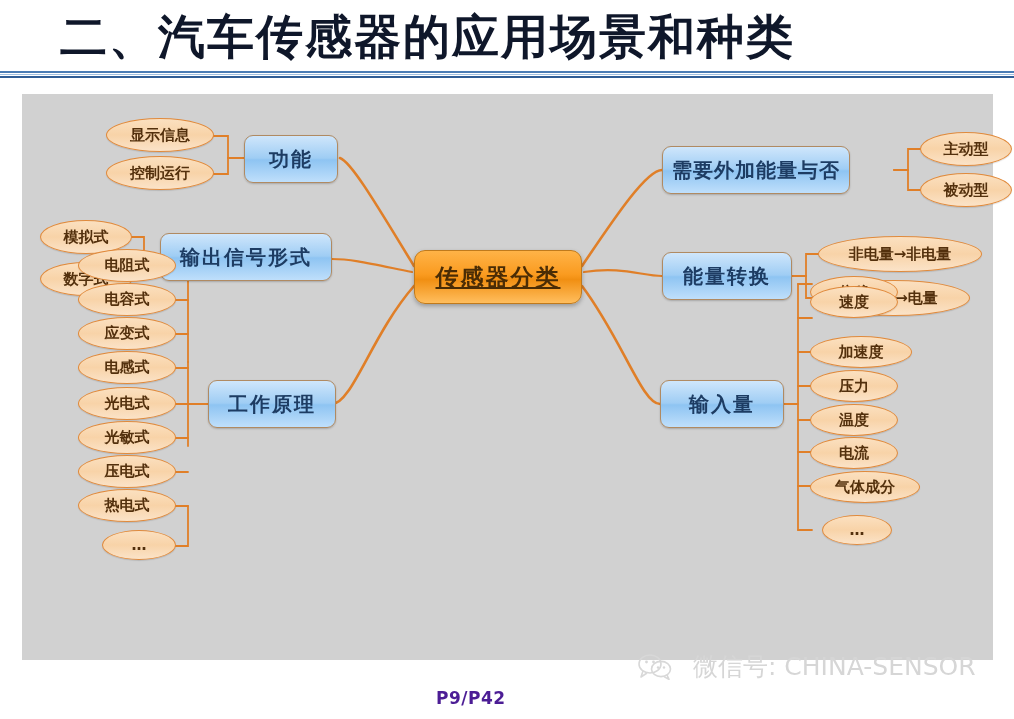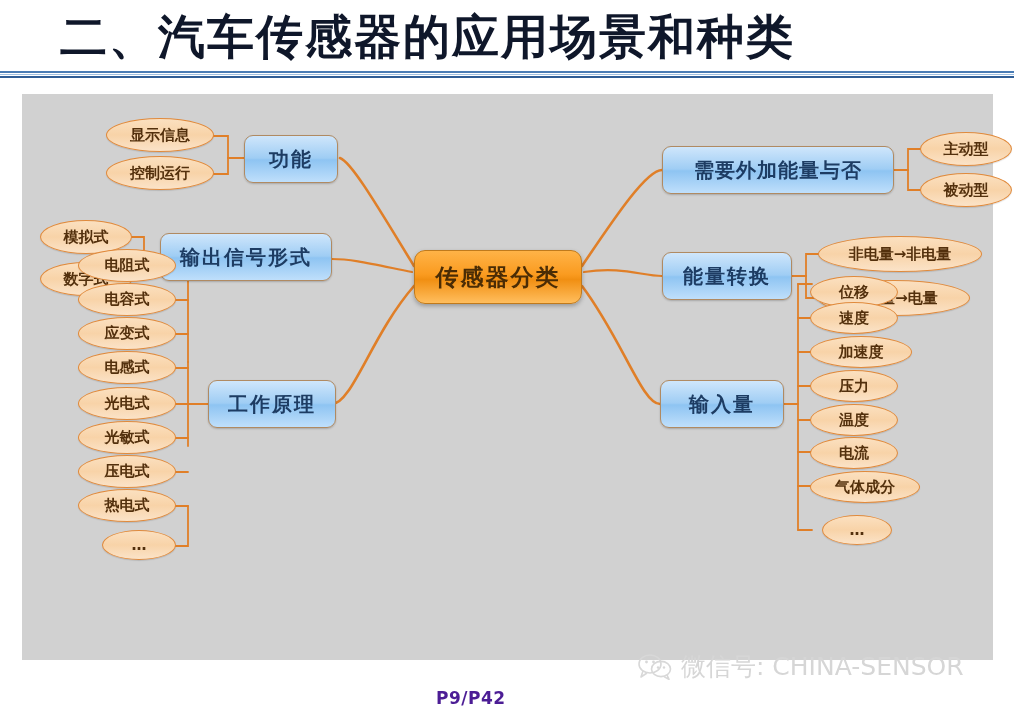--- a/index.html
+++ b/index.html
@@ -57,21 +57,21 @@
   }
 
   
   #page-marker{
     position:absolute;left:436px;top:688px;
     font-size:17px;font-weight:bold;color:#4c1d95;letter-spacing:.5px;
     font-family:"DejaVu Sans","Liberation Sans",sans-serif;
   }
   #watermark{
     position:absolute;left:638px;top:650px;
-    display:flex;align-items:center;gap:9px;
+    display:flex;align-items:center;gap:21px;
     color:#d8d8d8;font-size:25px;white-space:nowrap;
     font-family:"DejaVu Sans","Liberation Sans",sans-serif;
   }
   #watermark .wm-text{color:#d6d6d6;}
   #watermark svg{display:block;}
 </style>
 </head>
 <body>
 
 <div id="slide-title">
@@ -133,52 +133,52 @@
       <path d="M776,224 L790,224"></path>
       <path d="M776,258 L790,258"></path>
       <path d="M776,292 L790,292"></path>
       <path d="M776,326 L790,326"></path>
       <path d="M776,358 L790,358"></path>
       <path d="M776,392 L790,392"></path>
       <path d="M776,436 L790,436"></path>
     </g>
   </svg>
 
-  <div class="node center-node" style="left:392px;top:156px;width:168px;height:54px;">传感器分类</div>
+  <div class="node center-node" style="left:392px;top:156px;width:168px;height:54px;text-decoration:underline;">传感器分类</div>
 
   <div class="node ellipse" style="left:84px;top:24px;width:108px;height:34px;font-size:15px;">显示信息</div>
   <div class="node box" style="left:222px;top:41px;width:94px;height:48px;font-size:20px;letter-spacing:2px;">功能</div>
   <div class="node ellipse" style="left:84px;top:62px;width:108px;height:34px;font-size:15px;">控制运行</div>
 
   <div class="node box" style="left:138px;top:139px;width:172px;height:48px;font-size:20px;letter-spacing:2px;">输出信号形式</div>
   <div class="node ellipse" style="left:18px;top:126px;width:92px;height:34px;font-size:15px;">模拟式</div>
   <div class="node ellipse" style="left:18px;top:168px;width:92px;height:34px;font-size:15px;">数字式</div>
 
   <div class="node box" style="left:186px;top:286px;width:128px;height:48px;font-size:20px;letter-spacing:2px;">工作原理</div>
   <div class="node ellipse" style="left:56px;top:189px;width:98px;height:33px;font-size:15px;">电容式</div>
   <div class="node ellipse" style="left:56px;top:155px;width:98px;height:33px;font-size:15px;">电阻式</div>
   <div class="node ellipse" style="left:56px;top:223px;width:98px;height:33px;font-size:15px;">应变式</div>
   <div class="node ellipse" style="left:56px;top:257px;width:98px;height:33px;font-size:15px;">电感式</div>
   <div class="node ellipse" style="left:56px;top:293px;width:98px;height:33px;font-size:15px;">光电式</div>
   <div class="node ellipse" style="left:56px;top:327px;width:98px;height:33px;font-size:15px;">光敏式</div>
   <div class="node ellipse" style="left:56px;top:361px;width:98px;height:33px;font-size:15px;">压电式</div>
   <div class="node ellipse" style="left:56px;top:395px;width:98px;height:33px;font-size:15px;">热电式</div>
   <div class="node ellipse" style="left:80px;top:436px;width:74px;height:30px;font-size:15px;">…</div>
 
-  <div class="node box" style="left:640px;top:52px;width:232px;height:48px;font-size:20px;letter-spacing:1px;">需要外加能量与否</div>
+  <div class="node box" style="left:640px;top:52px;width:188px;height:48px;font-size:20px;letter-spacing:1px;">需要外加能量与否</div>
   <div class="node ellipse" style="left:898px;top:79px;width:92px;height:34px;font-size:15px;">被动型</div>
   <div class="node ellipse" style="left:898px;top:38px;width:92px;height:34px;font-size:15px;">主动型</div>
 
   <div class="node box" style="left:640px;top:158px;width:130px;height:48px;font-size:20px;letter-spacing:2px;text-align:center;">能量转换</div>
   <div class="node ellipse" style="left:796px;top:142px;width:164px;height:36px;font-size:15px;">非电量→非电量</div>
   <div class="node ellipse" style="left:796px;top:186px;width:152px;height:36px;font-size:15px;">非电量→电量</div>
 
   <div class="node box" style="left:638px;top:286px;width:124px;height:48px;font-size:20px;letter-spacing:2px;">输入量</div>
   <div class="node ellipse" style="left:788px;top:174px;width:88px;height:32px;font-size:15px;margin-top:8px;">位移</div>
-  <div class="node ellipse" style="left:788px;top:208px;width:88px;height:32px;font-size:15px;">速度</div>
+  <div class="node ellipse" style="left:788px;top:192px;width:88px;height:32px;font-size:15px;">速度</div>
   <div class="node ellipse" style="left:788px;top:242px;width:102px;height:32px;font-size:15px;">加速度</div>
   <div class="node ellipse" style="left:788px;top:276px;width:88px;height:32px;font-size:15px;">压力</div>
   <div class="node ellipse" style="left:788px;top:310px;width:88px;height:32px;font-size:15px;">温度</div>
   <div class="node ellipse" style="left:788px;top:343px;width:88px;height:32px;font-size:15px;">电流</div>
   <div class="node ellipse" style="left:788px;top:377px;width:110px;height:32px;font-size:15px;">气体成分</div>
   <div class="node ellipse" style="left:800px;top:421px;width:70px;height:30px;font-size:15px;">…</div>
 
 </div>
 
 <div id="page-marker">P9/P42</div>

